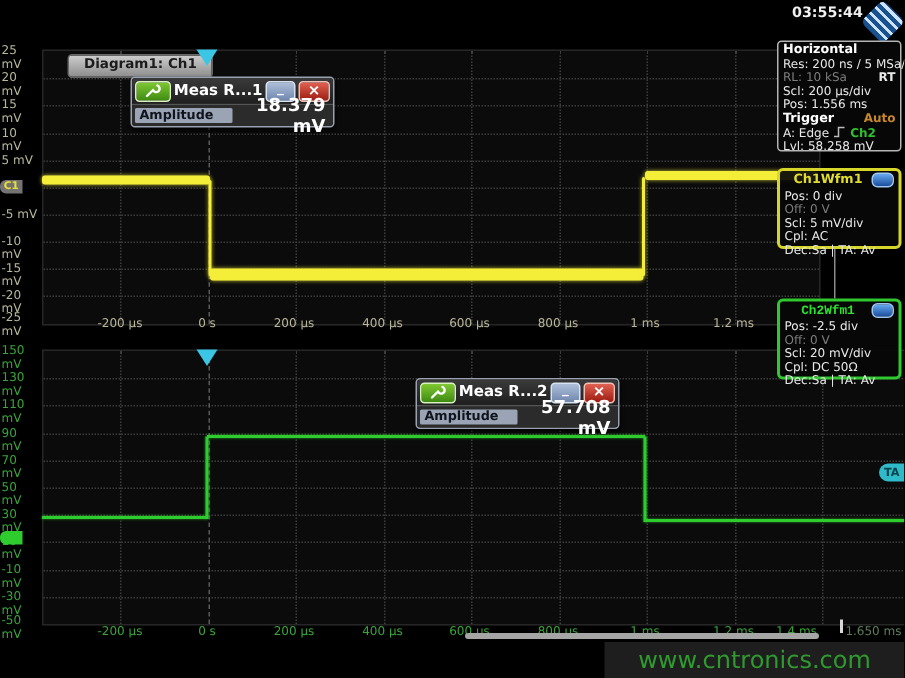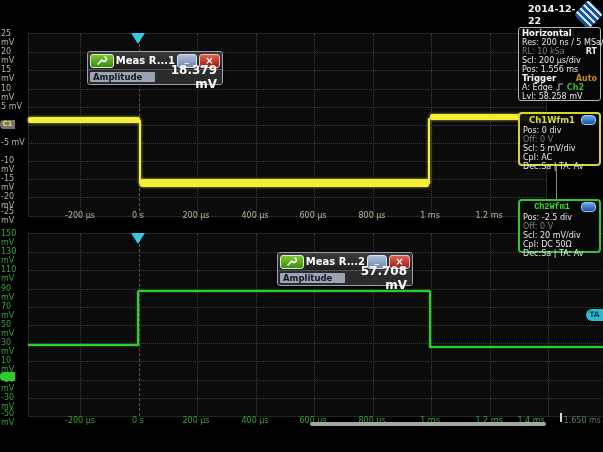--- a/index.html
+++ b/index.html
@@ -85,21 +85,20 @@
   .scrollbar{position:absolute;left:310px;top:422px;width:236px;height:4px;background:#a5a5a5;border-radius:2px;}
   .watermark{position:absolute;left:403px;top:428px;width:200px;height:24px;background:#1e1e1e;
              color:#2f9b2f;font-size:16px;line-height:24px;text-align:center;white-space:nowrap;}
 </style>
 </head>
 <body>
 
 <div id="stage">
 
   <div class="datetime">
-    <div>2014-12-22</div>
     <div>03:55:44</div>
   </div>
   <div class="rs-logo"></div>
 
   <div class="diag" id="d1">
     <div class="gl-h" style="top:18px"></div>
     <div class="gl-h" style="top:36px"></div>
     <div class="gl-h" style="top:55px"></div>
     <div class="gl-h" style="top:73px"></div>
     <div class="gl-h" style="top:91px"></div>
@@ -137,20 +136,21 @@
   <span class="xlab1" style="left:430px;top:211px">1 ms</span>
   <span class="xlab1" style="left:489px;top:211px">1.2 ms</span>
 
   <div class="tr ch1" style="left:28px;top:117px;width:112px;height:6px"></div>
   <div class="tr ch1" style="left:139px;top:120px;width:2px;height:64px"></div>
   <div class="tr ch1" style="left:140px;top:179px;width:289px;height:8px"></div>
   <div class="tr ch1" style="left:428px;top:118px;width:2px;height:66px"></div>
   <div class="tr ch1" style="left:430px;top:114px;width:115px;height:6px"></div>
   <div class="gmark g1" style="top:120px;color:#e8e233">C1</div>
 
+  <div class="diagtab" style="top:36px">Diagram1: Ch1</div>
   <div class="trigmark" style="left:131px;top:33px"></div>
 
   <div class="meas" style="left:87px;top:51px">
     <div class="meas-head">
       <div class="btn-wrench">
         <svg width="12" height="11">
           <path d="M2 9 L6 5 M6 5 a2.3 2.3 0 1 0 3 -3" stroke="#fff" stroke-width="1.6" fill="none" stroke-linecap="round"></path>
         </svg>
       </div>
       <div class="meas-title">Meas R...1</div>
@@ -206,21 +206,21 @@
   <span class="xlab2" style="left:489px;top:416px">1.2 ms</span>
   <span class="xlab2" style="left:531px;top:416px">1.4 ms</span>
   <span class="xlab2 xlab-dim" style="right:2px;left:auto;top:416px">1.650 ms</span>
   <div class="posmark"></div>
 
   <div class="tr ch2" style="left:28px;top:344px;width:110px;height:2px"></div>
   <div class="tr ch2" style="left:137px;top:291px;width:2px;height:55px"></div>
   <div class="tr ch2" style="left:138px;top:290px;width:292px;height:2px"></div>
   <div class="tr ch2" style="left:429px;top:291px;width:2px;height:57px"></div>
   <div class="tr ch2" style="left:430px;top:346px;width:173px;height:2px"></div>
-  <div class="gmark g2" style="top:372px;color:#2ecc2e">C2</div>
+  <div class="gmark g2" style="top:354px;color:#2ecc2e">C2</div>
 
   <div class="trigmark" style="left:131px;top:233px"></div>
   <div class="ta-badge">TA</div>
 
   <div class="meas" style="left:277px;top:252px">
     <div class="meas-head">
       <div class="btn-wrench">
         <svg width="12" height="11">
           <path d="M2 9 L6 5 M6 5 a2.3 2.3 0 1 0 3 -3" stroke="#fff" stroke-width="1.6" fill="none" stroke-linecap="round"></path>
         </svg>
@@ -268,14 +268,15 @@
       <div class="bluepill"></div>
     </div>
     <div class="p-row"><span>Pos:</span> <span>-2.5 div</span></div>
     <div class="p-row dim"><span>Off:</span> <span>0 V</span></div>
     <div class="p-row"><span>Scl:</span> <span>20 mV/div</span></div>
     <div class="p-row"><span>Cpl:</span> <span>DC 50Ω</span></div>
     <div class="p-row">Dec:Sa | TA: Av</div>
   </div>
 
   <div class="scrollbar"></div>
+  <div class="watermark">www.cntronics.com</div>
 
 </div>
 
 </body></html>

